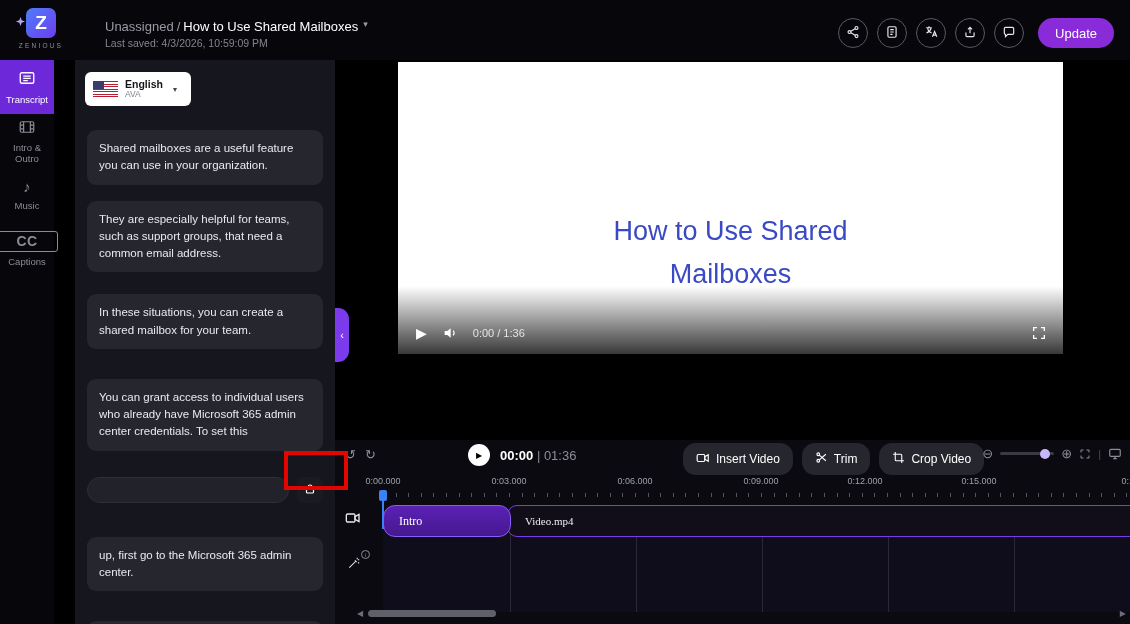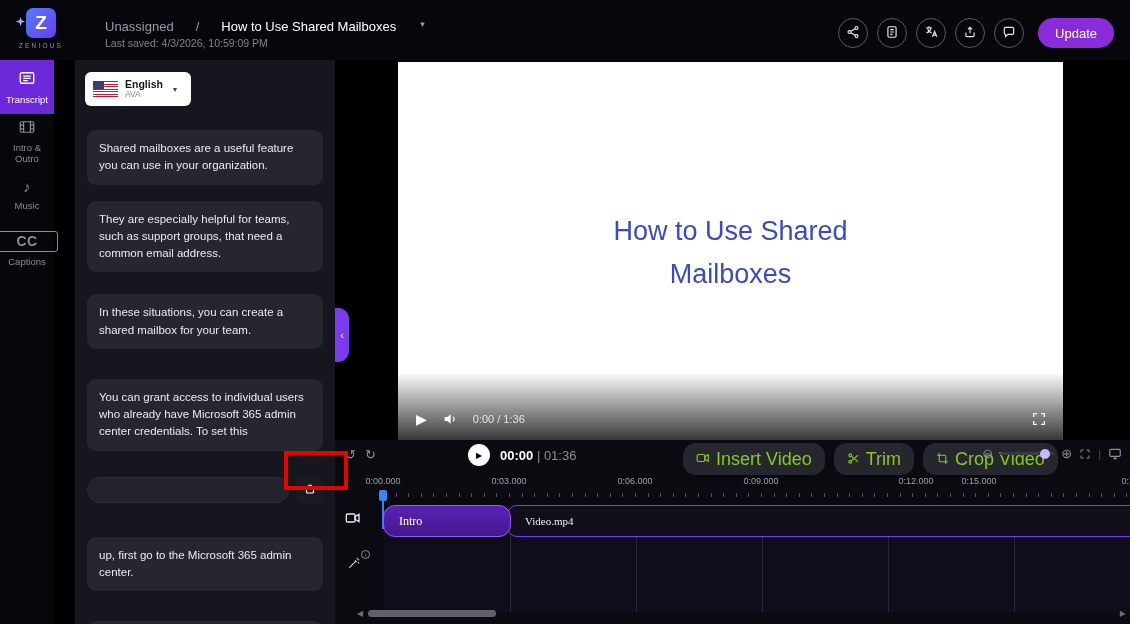--- a/index.html
+++ b/index.html
@@ -6,21 +6,21 @@
   html,body { width:1130px; height:624px; overflow:hidden; background:#000; }
   body { font-family:"Liberation Sans", sans-serif; position:relative; }
 
   
   .topbar { position:absolute; left:0; top:0; width:1130px; height:60px; background:#07070b; z-index:10; }
   .logo { position:absolute; left:16px; top:8px; width:50px; text-align:center; }
   .logo-tile { position:relative; width:30px; height:30px; margin:0 auto; background:linear-gradient(135deg,#4f7df9,#6d3df0); border-radius:7px; color:#fff; font-weight:bold; font-size:19px; line-height:30px; }
   .logo-spark { position:absolute; left:-11px; top:-2px; color:#b7a4f7; }
   .brand { color:#8f8f99; font-size:6.5px; letter-spacing:2.2px; margin-top:4px; }
   .crumbs { position:absolute; left:105px; top:19px; }
-  .crumb-line { font-size:13px; color:#fff; display:flex; align-items:flex-start; gap:22px; }
+  .crumb-line { font-size:13px; color:#fff; display:flex; align-items:flex-start; gap:3px; }
   .crumb-muted { color:#9a9aa5; }
   .crumb-chev { color:#9a9aa5; font-size:9px; margin-left:2px; }
   .saved { font-size:10.5px; color:#84848e; margin-top:3px; }
   .top-actions { position:absolute; right:16px; top:18px; display:flex; gap:9px; align-items:center; }
   .icon-btn { width:30px; height:30px; border:1px solid #585862; border-radius:50%; color:#e8e8ee; display:flex; align-items:center; justify-content:center; background:transparent; cursor:pointer; }
   .update-btn { height:30px; padding:0 17px; background:#8a2bd9; border:none; border-radius:16px; color:#fff; font-size:13px; margin-left:5px; cursor:pointer; }
 
   
   .sidebar { position:absolute; left:0; top:60px; width:54px; height:564px; background:#07070b; z-index:9; }
   .side-item { height:54px; display:flex; flex-direction:column; align-items:center; justify-content:center; gap:5px; color:#8b8b96; font-size:9.5px; cursor:pointer; text-align:center; line-height:1.1; }
@@ -40,37 +40,37 @@
   .seg.m1{margin-top:24px} .seg.m2{margin-top:16px} .seg.m3{margin-top:22px} .seg.m4{margin-top:30px} .seg.m5{margin-top:32px}
   .seg.partial{margin-top:30px; height:24px;}
   .locked-row { margin:24px 12px 0; display:flex; align-items:center; gap:8px; height:30px; }
   .locked-bar { width:204px; height:26px; background:#22222b; border:1px solid #2e2e38; border-radius:13px; }
   .lock-btn { width:26px; height:26px; background:#1a1a21; border-radius:6px; display:flex; align-items:center; justify-content:center; color:#fff; cursor:pointer; }
   .annotation { position:absolute; left:284px; top:451px; width:64px; height:39px; border:4px solid #e10600; z-index:60; pointer-events:none; }
   .collapse-tab { position:absolute; left:335px; top:308px; width:14px; height:54px; background:#7c3aed; border-radius:0 11px 11px 0; color:#fff; display:flex; align-items:center; justify-content:center; font-size:11px; z-index:8; cursor:pointer; }
 
   
   .preview { position:absolute; left:335px; top:60px; width:795px; height:380px; background:#000; }
-  .canvas { position:absolute; left:63px; top:2px; width:665px; height:378px; background:#fff; overflow:hidden; }
+  .canvas { position:absolute; left:63px; top:2px; width:665px; height:292px; background:#fff; overflow:hidden; }
   .v-title { position:absolute; top:148px; left:0; right:0; text-align:center; color:#3a49c4; font-size:27px; line-height:1.6; }
   .player-bar { position:absolute; left:0; right:0; bottom:0; height:68px; background:linear-gradient(to top, rgba(0,0,0,.78), rgba(0,0,0,0)); display:flex; align-items:flex-end; padding:0 16px 13px 18px; gap:15px; color:#fff; }
   .play-glyph { font-size:14px; line-height:16px; cursor:pointer; }
   .vol-icon { cursor:pointer; display:flex; }
   .vtime { font-size:11px; color:#e3e3e3; line-height:15px; }
   .fs-icon { margin-left:auto; cursor:pointer; display:flex; }
 
   
   .timeline { position:absolute; left:335px; top:440px; width:795px; height:184px; background:#0a0a10; overflow:hidden; }
   .undo { position:absolute; left:10px; top:7px; color:#8d8d97; font-size:13px; cursor:pointer; }
   .redo { position:absolute; left:30px; top:7px; color:#8d8d97; font-size:13px; cursor:pointer; }
   .tl-play { position:absolute; left:133px; top:4px; width:22px; height:22px; border-radius:50%; background:#fff; color:#000; display:flex; align-items:center; justify-content:center; font-size:8px; cursor:pointer; }
   .tl-time { position:absolute; left:165px; top:8px; font-size:13px; color:#fff; font-weight:bold; }
   .tl-div, .tl-total { color:#8d8d97; font-weight:normal; }
   .tl-btns { position:absolute; left:348px; top:3px; display:flex; gap:9px; }
-  .tl-btn { height:24px; padding:16px 13px; background:#26262e; border-radius:13px; color:#84cc16; font-size:18px; display:flex; align-items:center; gap:6px; border:none; cursor:pointer; white-space:nowrap; }
+  .tl-btn { height:24px; padding:16px 13px; background:#26262e; border-radius:13px; color:#ffffff; font-size:12px; display:flex; align-items:center; gap:6px; border:none; cursor:pointer; white-space:nowrap; }
   .zoom { position:absolute; right:8px; top:6px; display:flex; align-items:center; gap:7px; color:#8d8d97; }
   .zoom-glyph { font-size:13px; cursor:pointer; }
   .zoom-track { width:54px; height:3px; background:#3a3a44; border-radius:2px; position:relative; cursor:pointer; }
   .zoom-fill { width:80%; height:100%; background:#a855f7; border-radius:2px; }
   .zoom-thumb { position:absolute; left:74%; top:-3.5px; width:10px; height:10px; border-radius:50%; background:#c9b7fb; }
   .zoom-sep { color:#4a4a54; font-size:11px; }
   .ruler-label { position:absolute; top:36px; width:80px; text-align:center; font-size:9px; color:#9ca3af; }
   .ticks { position:absolute; left:48px; right:0; top:53px; height:4px; background:repeating-linear-gradient(to right,#54545e 0 1px, transparent 1px 12.6px); }
   .playhead { position:absolute; left:44px; top:50px; width:8px; height:11px; background:#3b82f6; border-radius:2px; z-index:4; cursor:grab; }
   .playhead::after { content:""; position:absolute; left:3px; top:11px; width:1.5px; height:28px; background:#3b82f6; }
@@ -285,21 +285,21 @@
           <rect x="3" y="4" width="18" height="12" rx="2"></rect>
           <path d="M9 20h6M12 16v4"></path>
         </svg>
       </span>
   </div>
 
   <span class="ruler-label" style="left:8px">0:00.000</span>
   <span class="ruler-label" style="left:134px">0:03.000</span>
   <span class="ruler-label" style="left:260px">0:06.000</span>
   <span class="ruler-label" style="left:386px">0:09.000</span>
-  <span class="ruler-label" style="left:541px">0:12.000</span>
+  <span class="ruler-label" style="left:490px">0:12.000</span>
   <span class="ruler-label" style="left:604px">0:15.000</span>
   <span class="ruler-label" style="left:764px">0:18.000</span>
   <div class="ticks"></div>
   <div class="playhead"></div>
 
   <span class="gutter-cam">
       <svg width="16" height="16" viewBox="0 0 24 24" fill="none" stroke="currentColor" stroke-width="2">
         <rect x="2" y="6" width="13" height="12" rx="2"></rect>
         <path d="M15 10l6-3.5v11L15 14z"></path>
       </svg>

